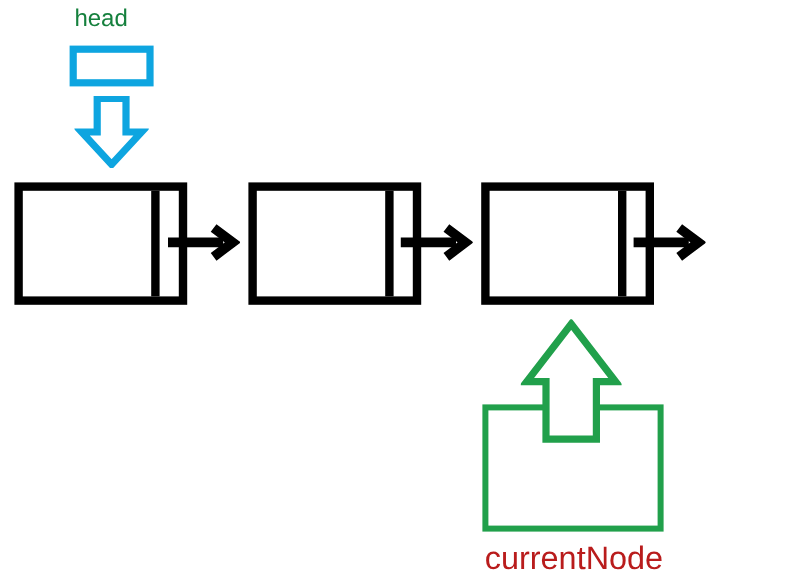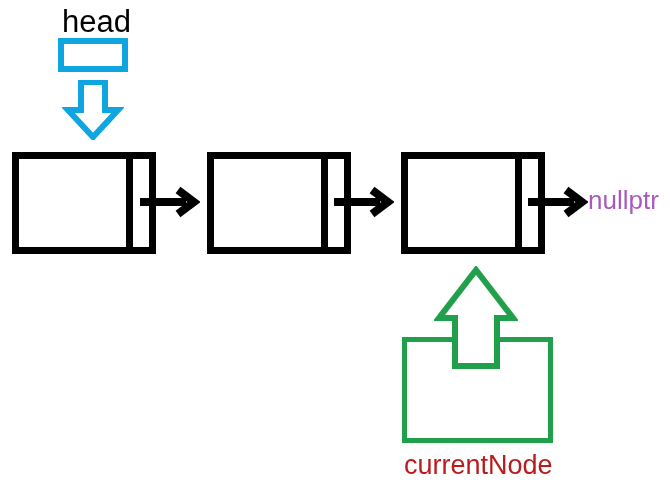--- a/index.html
+++ b/index.html
@@ -20,22 +20,22 @@
   .label {
     position: absolute;
     white-space: nowrap;
     line-height: 1;
     user-select: none;
   }
   
   #head-label {
     left: 62px;
     top: 6px;
-    font-size: 31px;
-    color: #000000;
+    font-size: 20px;
+    color: #15803d;
   }
   #head-box {
     position: absolute;
     left: 58px;
     top: 38px;
     width: 70px;
     height: 34px;
     box-sizing: border-box;
     border: 6px solid #0EA5E0;
     background: #ffffff;
@@ -156,21 +156,20 @@
     <span></span>
   </div>
 
   <div class="next-arrow" id="next-arrow-3">
     <svg width="62" height="32" viewBox="0 0 62 32" aria-hidden="true">
       <line x1="2" y1="16" x2="48" y2="16" stroke="#000000" stroke-width="8"></line>
       <polyline points="40,4 56,16 40,28" fill="none" stroke="#000000" stroke-width="8" stroke-linecap="butt" stroke-linejoin="miter"></polyline>
     </svg>
   </div>
 
-  <div class="label" id="nullptr-label">nullptr</div>
 
   <div id="current-box"></div>
 
   <div id="current-arrow">
     <svg width="84" height="105" viewBox="0 0 84 105" aria-hidden="true">
       <polygon points="42,4 79,52 63,52 63,100 21,100 21,52 5,52" fill="#ffffff" stroke="#21A04B" stroke-width="6" stroke-linejoin="miter"></polygon>
     </svg>
   </div>
 
   <div class="label" id="current-label">currentNode</div>

